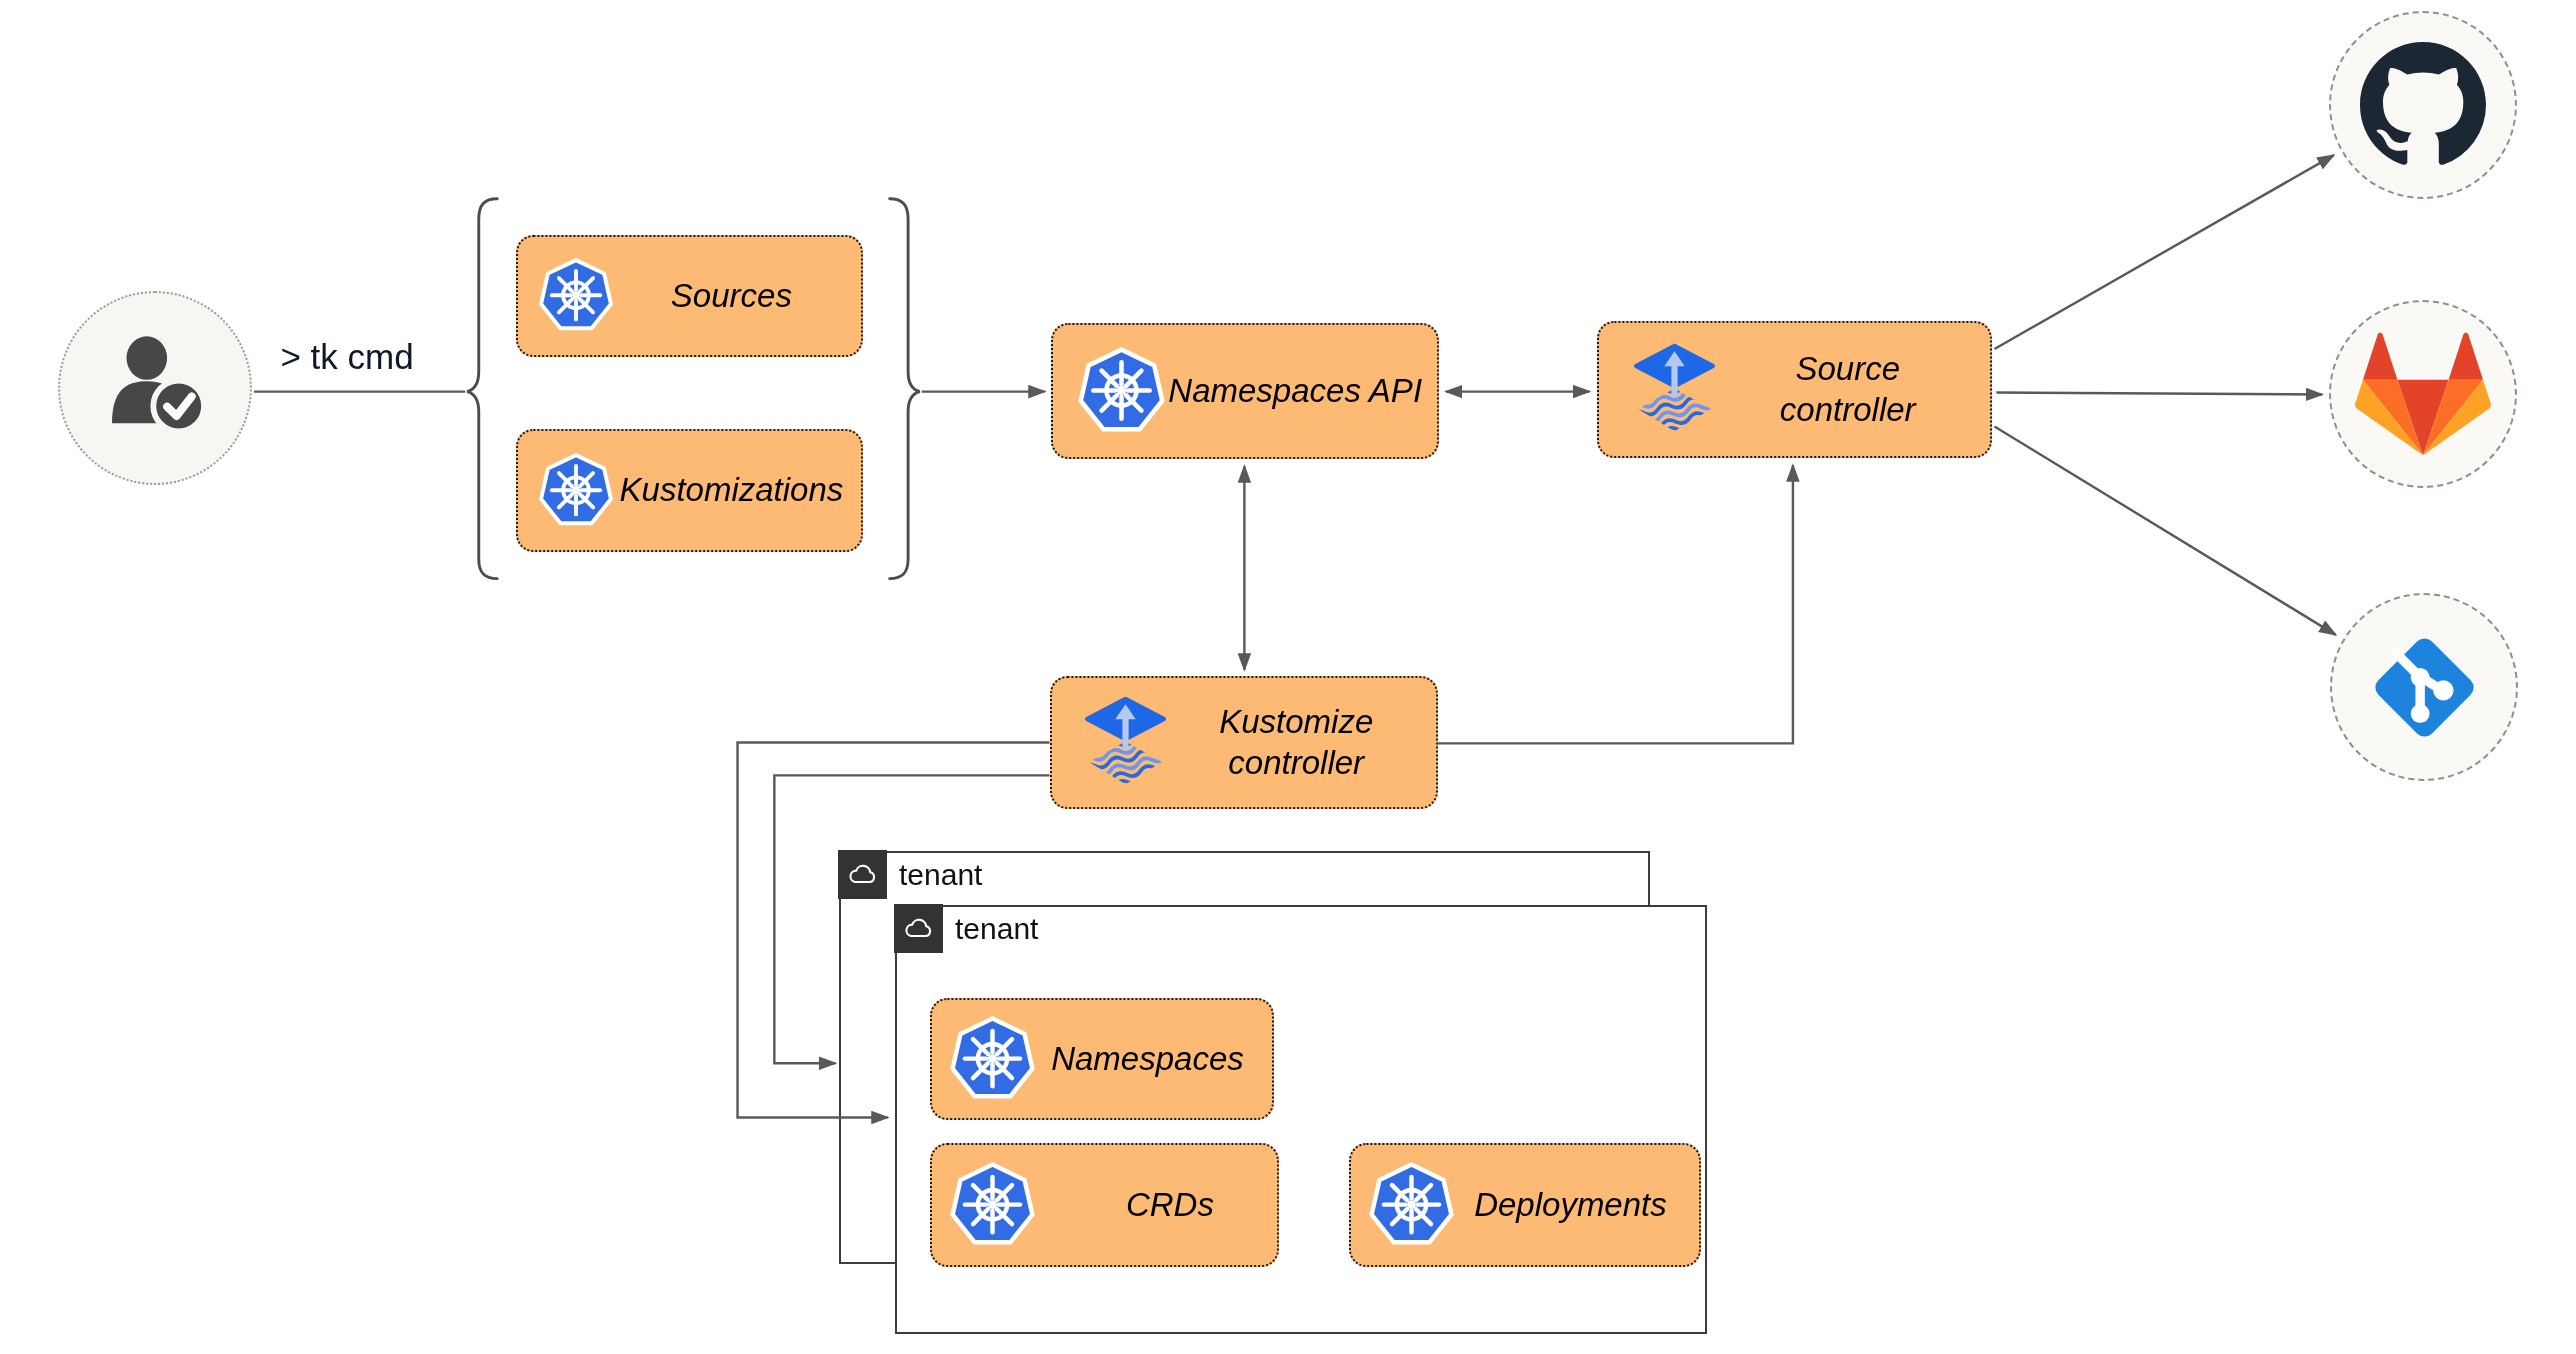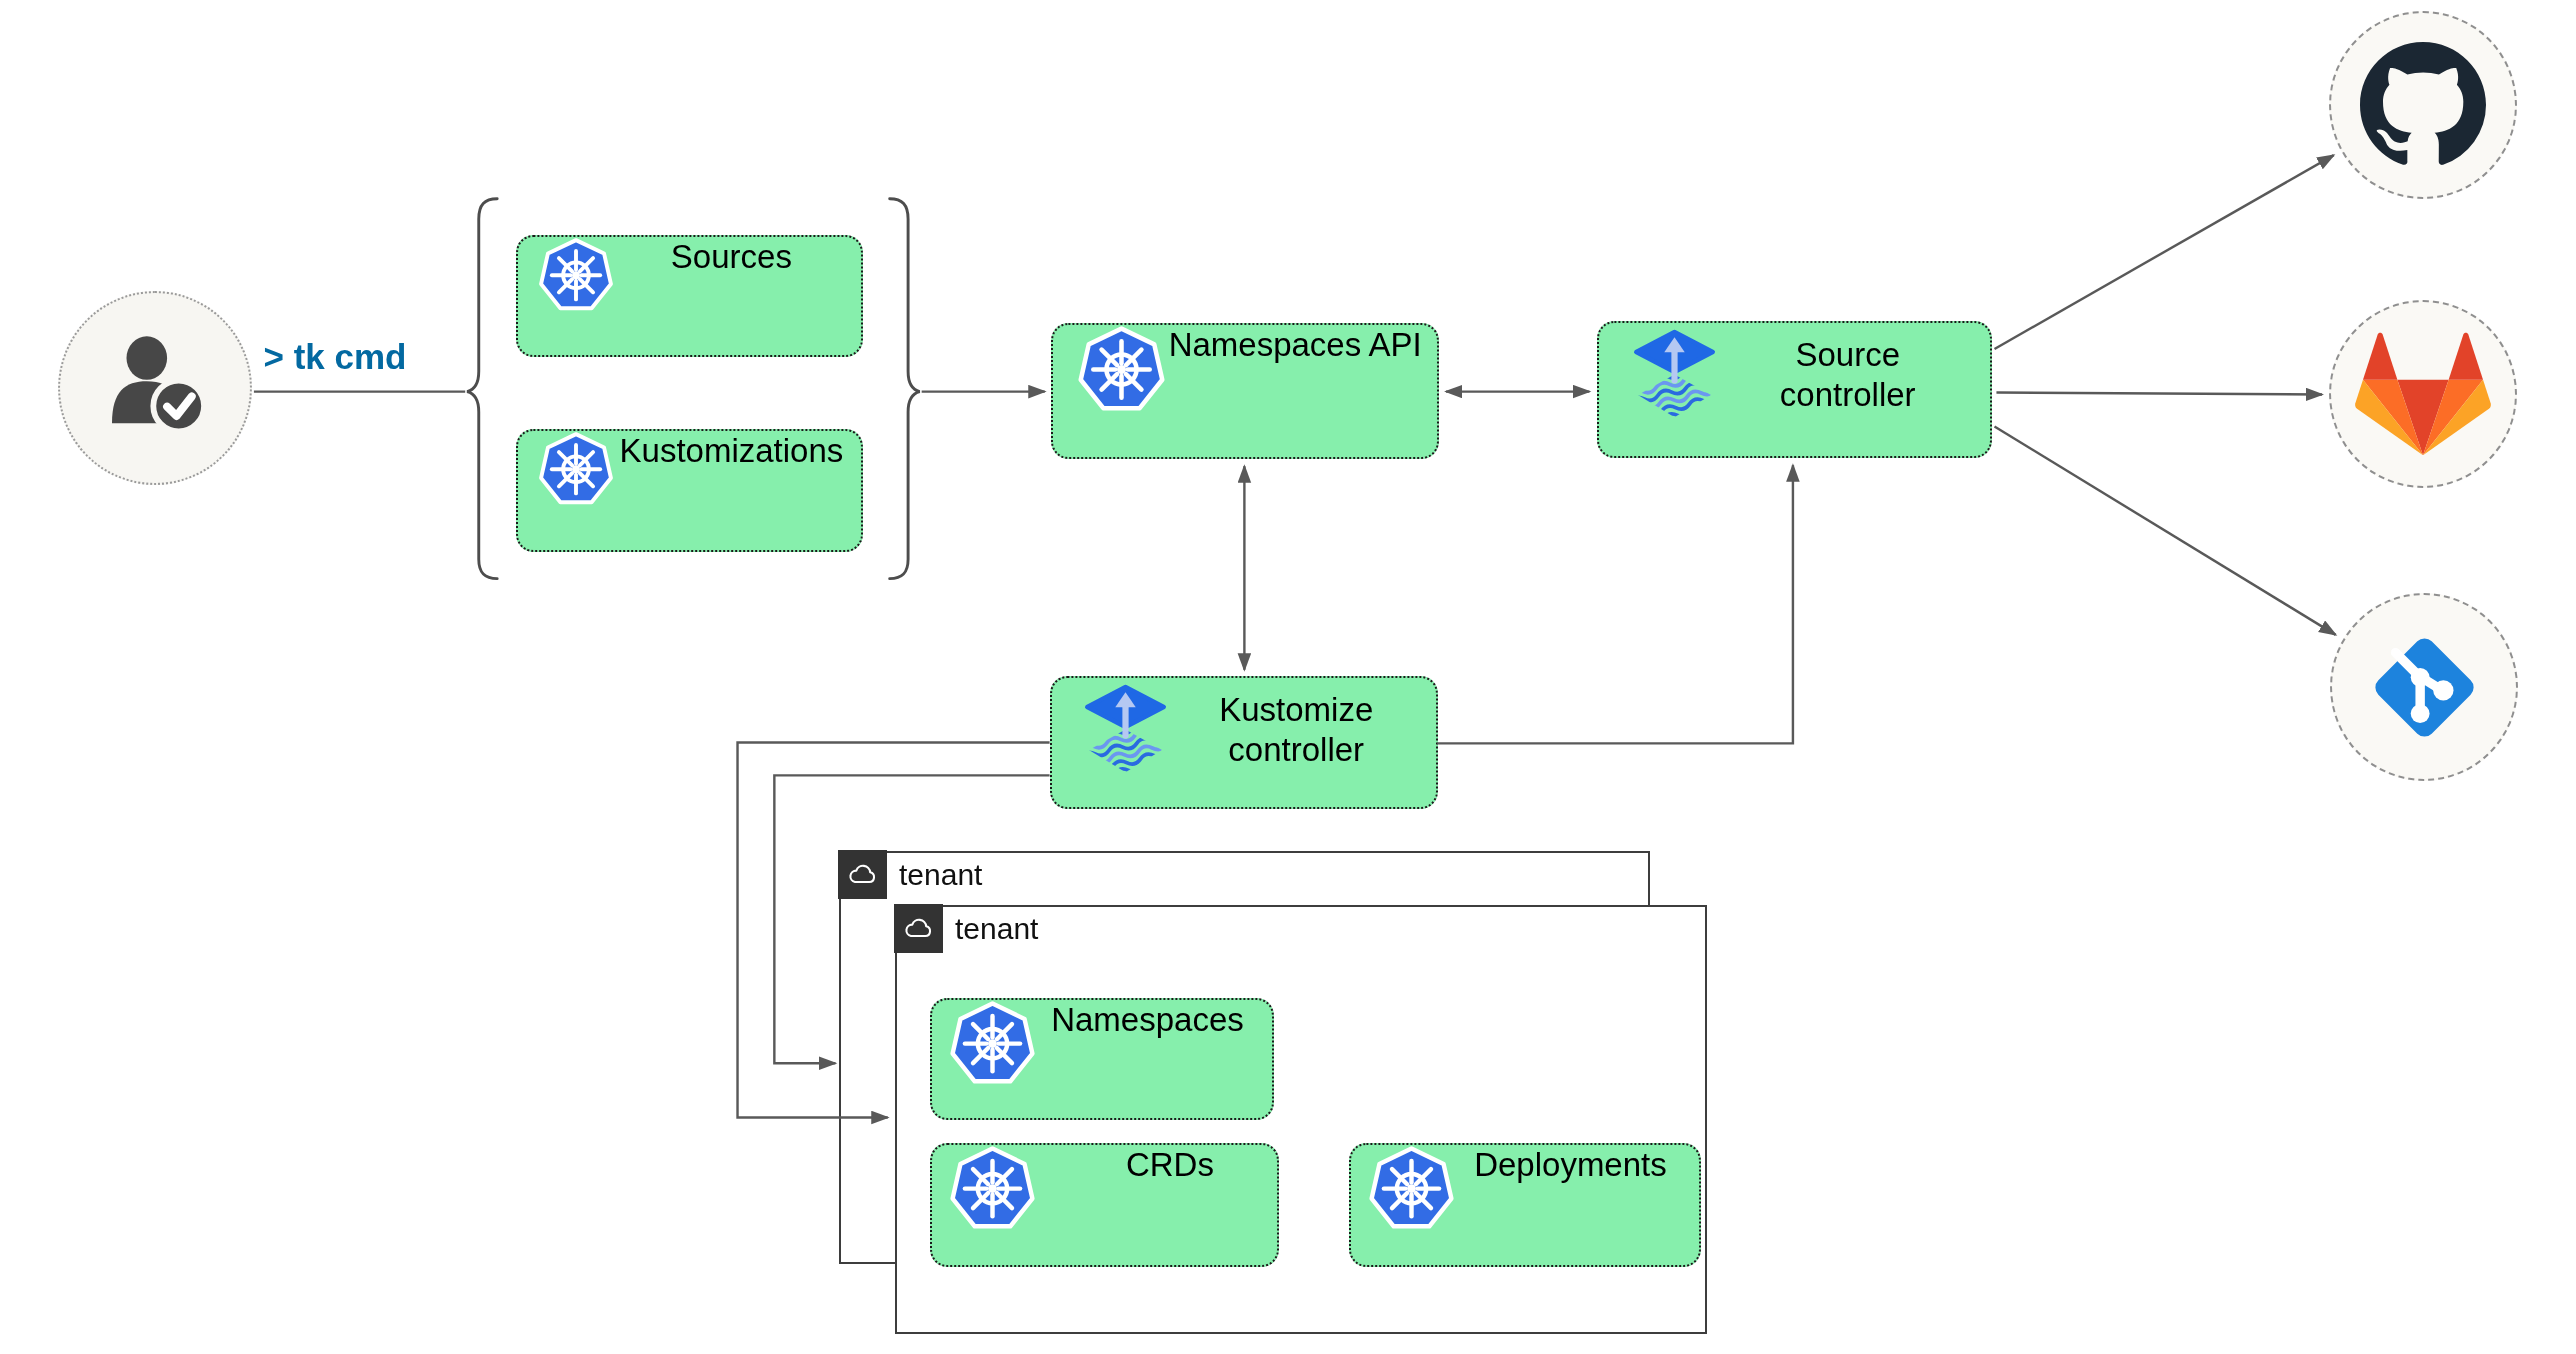--- a/index.html
+++ b/index.html
@@ -8,28 +8,28 @@
     font-family:"Liberation Sans", sans-serif;overflow:hidden;
   }
   .overlay{position:absolute;left:0;top:0;width:2576px;height:1355px;z-index:50;pointer-events:none;}
 
   .actor{
     position:absolute;left:58px;top:291px;width:194px;height:194px;border-radius:50%;
     background:#f7f6f2;border:2.9px dotted #9a9a9a;box-sizing:border-box;
     display:flex;align-items:center;justify-content:center;z-index:10;
   }
   .cmd-label{
-    position:absolute;left:248px;top:337px;width:174px;text-align:center;
-    font-size:35px;color:#0369a1;z-index:10;font-weight:bold;
+    position:absolute;left:260px;top:337px;width:174px;text-align:center;
+    font-size:35px;color:#0f172a;z-index:10;
   }
 
   .chip{
-    position:absolute;box-sizing:border-box;background:#86efac;
+    position:absolute;box-sizing:border-box;background:#fdba74;
     border:2.4px dotted #1a1a1a;border-radius:17.4px;
-    display:flex;align-items:flex-start;z-index:30;
+    display:flex;align-items:center;z-index:30;font-style:italic;
   }
   .chip .icon{flex:0 0 auto;margin-left:19.4px;display:flex;align-items:center;}
   .chip .label{
     flex:1;text-align:center;font-size:33px;line-height:1.22;color:#000;
     padding-right:13.6px;
   }
   .chip .label.two-line{max-width:242px;margin:12px auto;}
 
   .tenant{position:absolute;background:#ffffff;border:2.9px solid #3d3d3d;box-sizing:border-box;}
   .tenant-back{left:839px;top:851px;width:811px;height:413px;z-index:15;}

